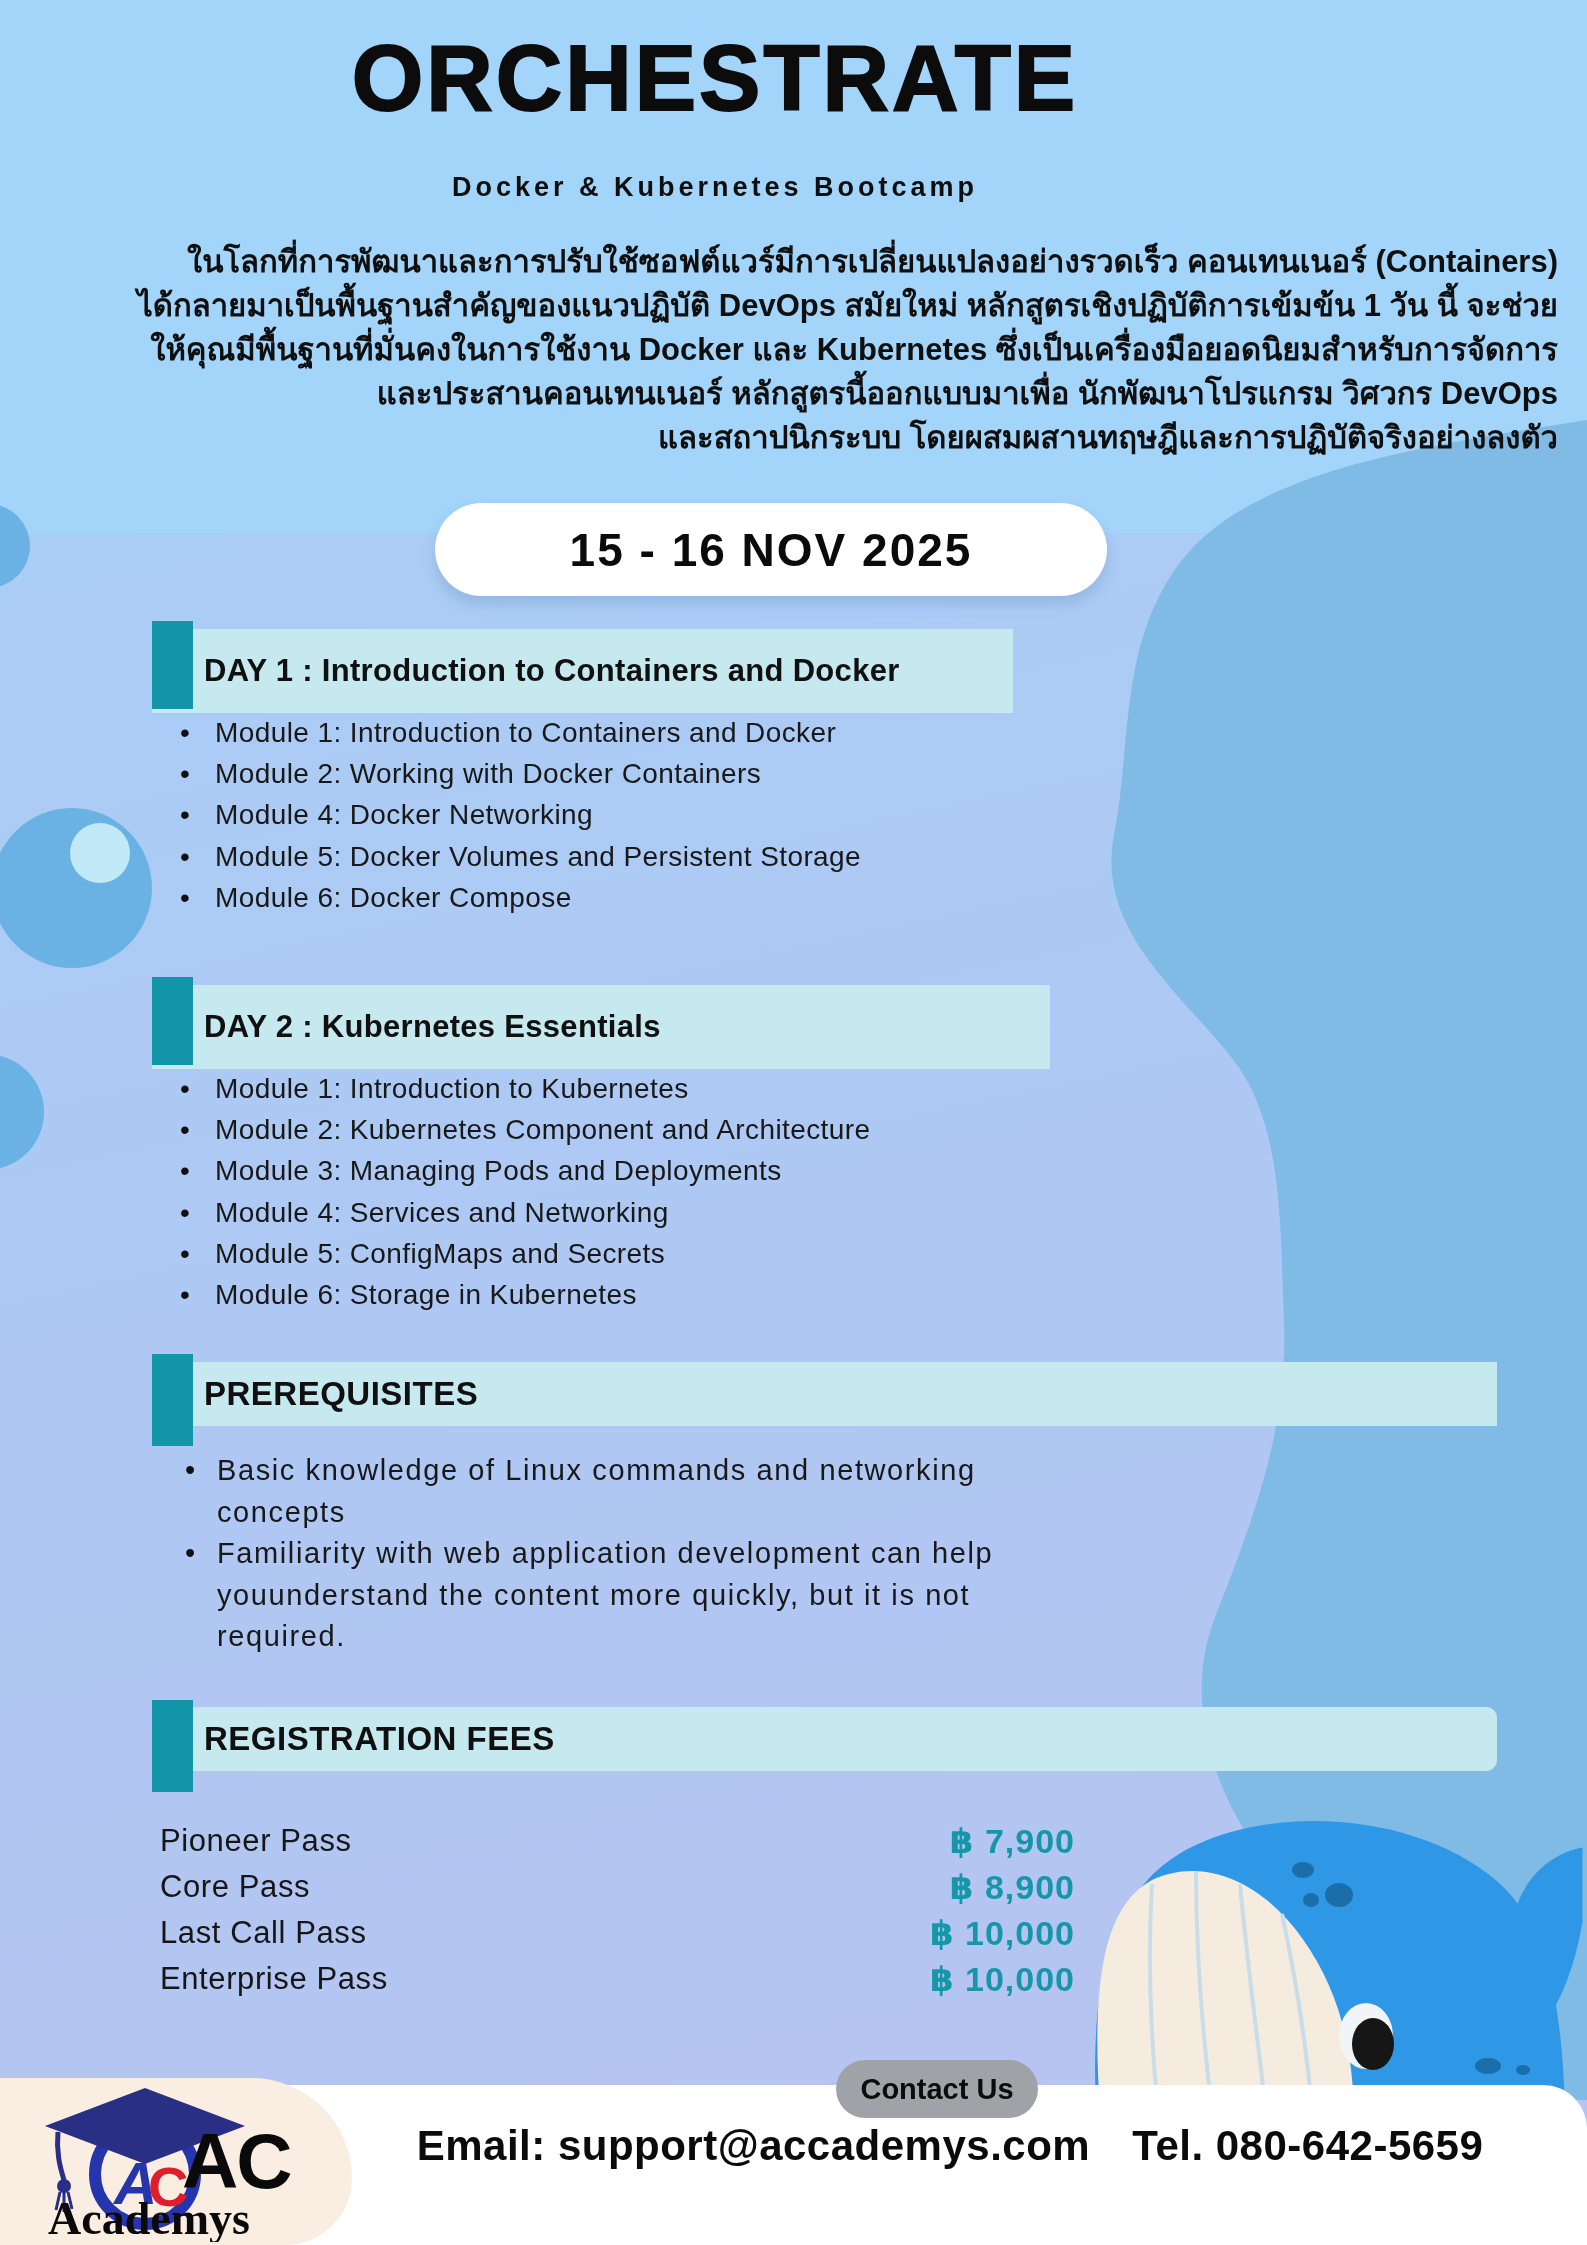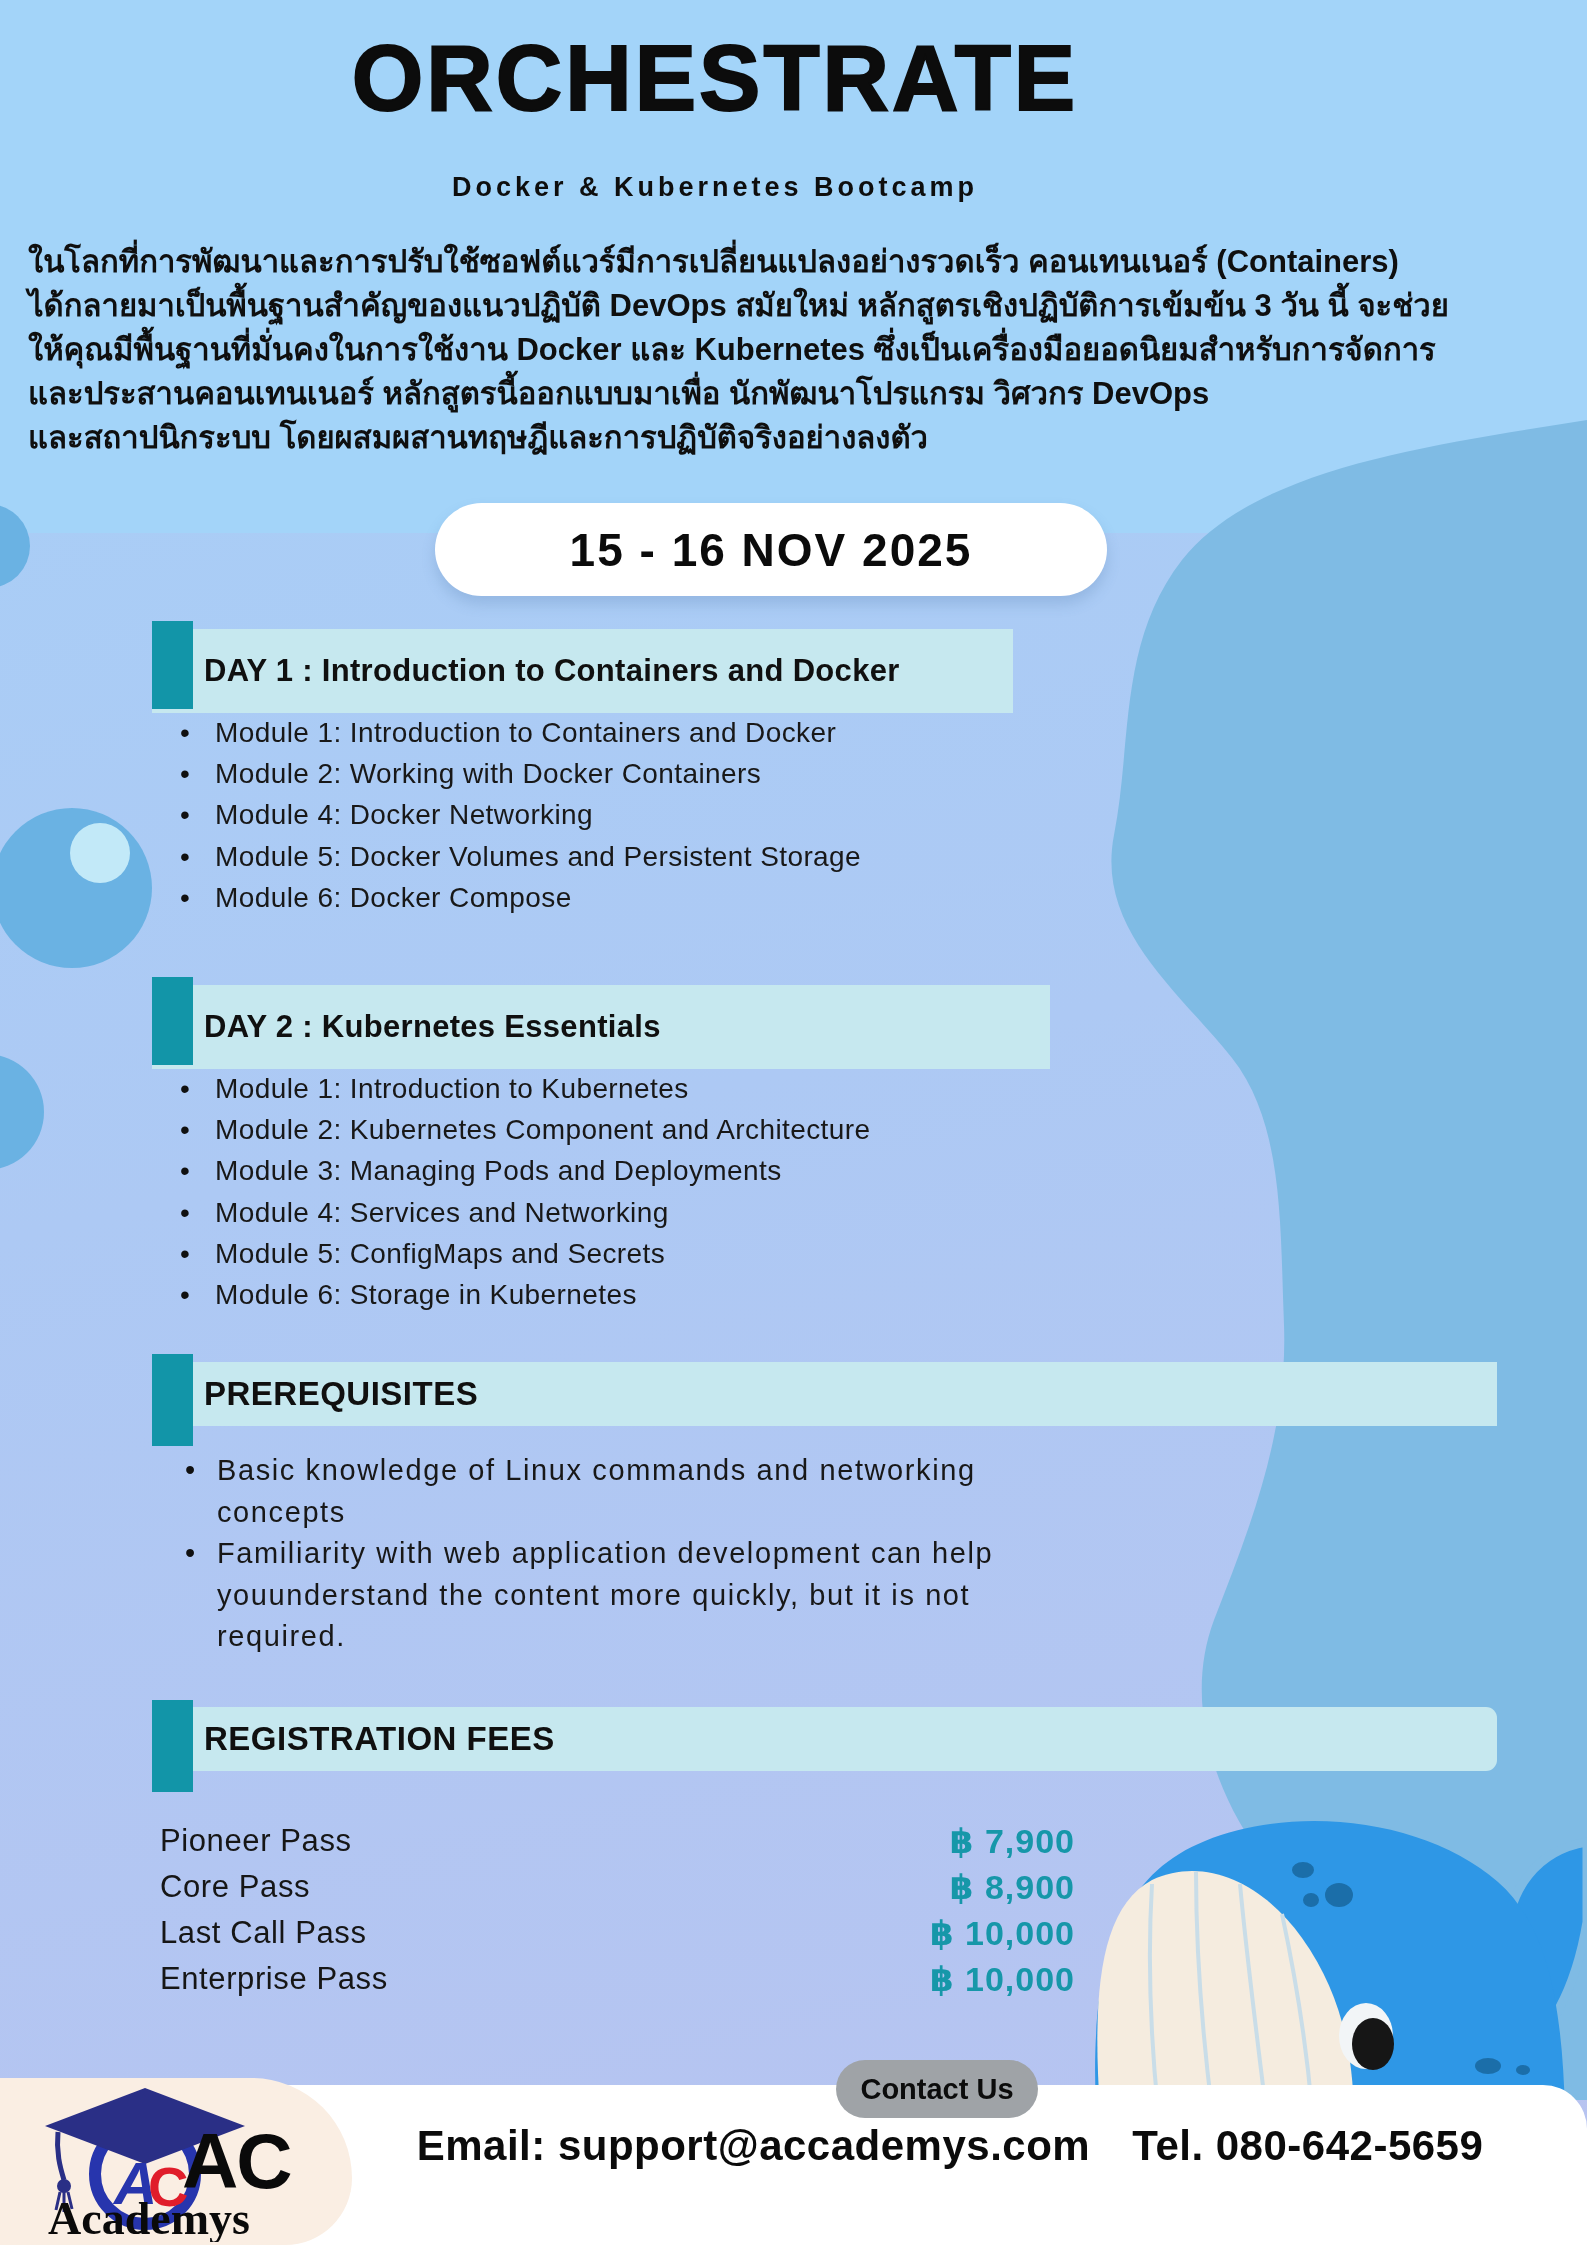--- a/index.html
+++ b/index.html
@@ -5,21 +5,21 @@
   html,body{margin:0;padding:0;background:#dfe9f5;font-family:"Liberation Sans","DejaVu Sans",sans-serif;}
   .page{position:relative;width:1587px;height:2245px;overflow:hidden;
         background:linear-gradient(168deg,#a7d0f7 0%,#adc9f4 48%,#b8c3f0 100%);}
   .decor{position:absolute;left:0;top:0;z-index:0;}
   
   .title{position:absolute;left:0;top:26px;width:1430px;text-align:center;z-index:2;
          font-size:92px;font-weight:700;letter-spacing:3px;color:#0c0c0c;
          -webkit-text-stroke:2px #0c0c0c;}
   .subtitle{position:absolute;left:0;top:172px;width:1430px;text-align:center;z-index:2;
          font-size:27px;font-weight:700;letter-spacing:4px;color:#0e0e0e;}
-  .intro{position:absolute;left:28px;top:240px;width:1530px;text-align:left;z-index:2;
+  .intro{position:absolute;left:28px;top:240px;width:1530px;text-align:right;z-index:2;
          font-size:31px;font-weight:700;line-height:44px;color:#0f0f0f;}
   .date-pill{position:absolute;left:435px;top:503px;width:672px;height:93px;z-index:2;
          background:#ffffff;border-radius:47px;display:flex;align-items:center;justify-content:center;
          font-size:46px;font-weight:700;letter-spacing:2px;color:#0b0b0b;
          box-shadow:0 8px 14px rgba(70,110,160,0.22);}
   
   .marker{position:absolute;width:41px;background:#1295a8;z-index:3;}
   .strip{position:absolute;background:#c6e8ef;z-index:2;display:flex;align-items:center;
          padding-left:52px;box-sizing:border-box;color:#101010;font-weight:700;}
   .strip.day{height:84px;font-size:31px;letter-spacing:0.3px;}
@@ -90,21 +90,21 @@
       </g>
       <ellipse cx="1366" cy="2036" rx="27" ry="33" fill="#f2f5f7"></ellipse>
       <ellipse cx="1373" cy="2044" rx="21" ry="26" fill="#161616"></ellipse>
     </g>
   </svg>
 
   <div class="title">ORCHESTRATE</div>
   <div class="subtitle">Docker &amp; Kubernetes Bootcamp</div>
   <div class="intro">
     <div>ในโลกที่การพัฒนาและการปรับใช้ซอฟต์แวร์มีการเปลี่ยนแปลงอย่างรวดเร็ว คอนเทนเนอร์ (Containers)</div>
-    <div>ได้กลายมาเป็นพื้นฐานสำคัญของแนวปฏิบัติ DevOps สมัยใหม่ หลักสูตรเชิงปฏิบัติการเข้มข้น 3 วัน นี้ จะช่วย</div>
+    <div>ได้กลายมาเป็นพื้นฐานสำคัญของแนวปฏิบัติ DevOps สมัยใหม่ หลักสูตรเชิงปฏิบัติการเข้มข้น 1 วัน นี้ จะช่วย</div>
     <div>ให้คุณมีพื้นฐานที่มั่นคงในการใช้งาน Docker และ Kubernetes ซึ่งเป็นเครื่องมือยอดนิยมสำหรับการจัดการ</div>
     <div>และประสานคอนเทนเนอร์ หลักสูตรนี้ออกแบบมาเพื่อ นักพัฒนาโปรแกรม วิศวกร DevOps</div>
     <div>และสถาปนิกระบบ โดยผสมผสานทฤษฎีและการปฏิบัติจริงอย่างลงตัว</div>
   </div>
   <div class="date-pill">15 - 16 NOV 2025</div>
 
   <div class="marker" style="left:152px;top:621px;height:88px;"></div>
   <div class="strip day" style="left:152px;top:629px;width:861px;">DAY 1 : Introduction to Containers and Docker</div>
   <ul class="mod-list" style="top:712px;">
     <li>Module 1: Introduction to Containers and Docker</li>

